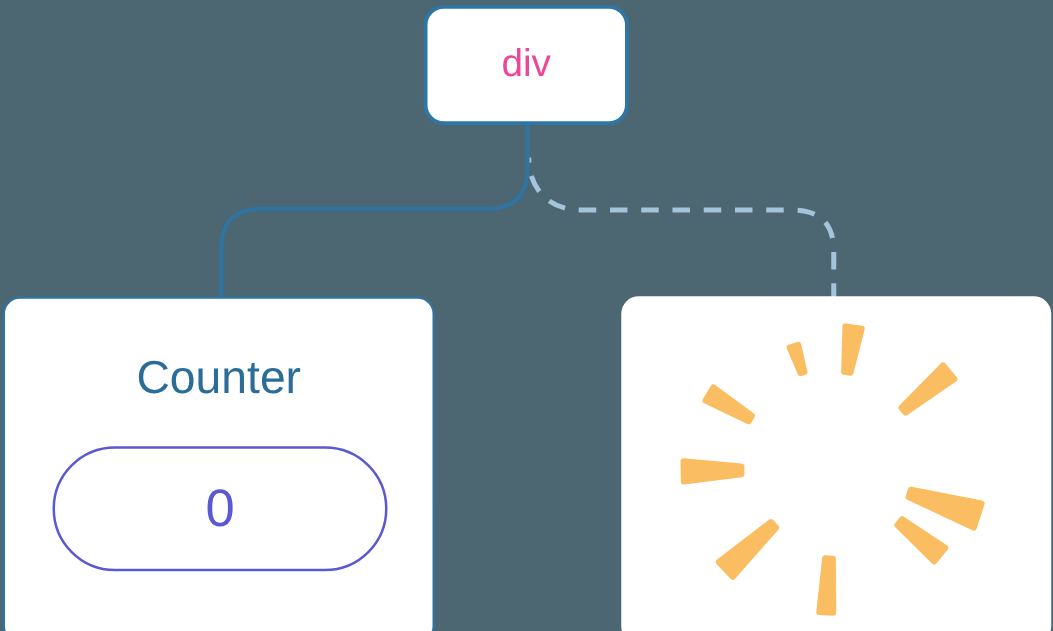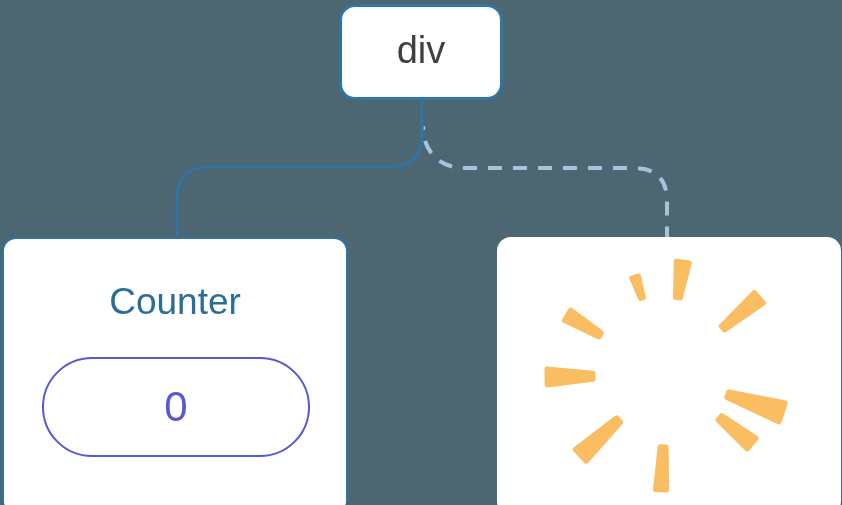--- a/index.html
+++ b/index.html
@@ -30,22 +30,22 @@
     height: 96px;
     box-sizing: border-box;
     background: #FFFFFF;
     border: 3px solid #2E76A6;
     border-radius: 16px;
     display: flex;
     align-items: center;
     justify-content: center;
   }
   .root-node .node-label {
-    color: #404040;
-    font-size: 38px;
+    color: #ec4899;
+    font-size: 31px;
     font-weight: 500;
     line-height: 1;
     padding-bottom: 4px;
   }
   .card {
     position: absolute;
     top: 237px;
     height: 278px;
     box-sizing: border-box;
     background: #FFFFFF;

